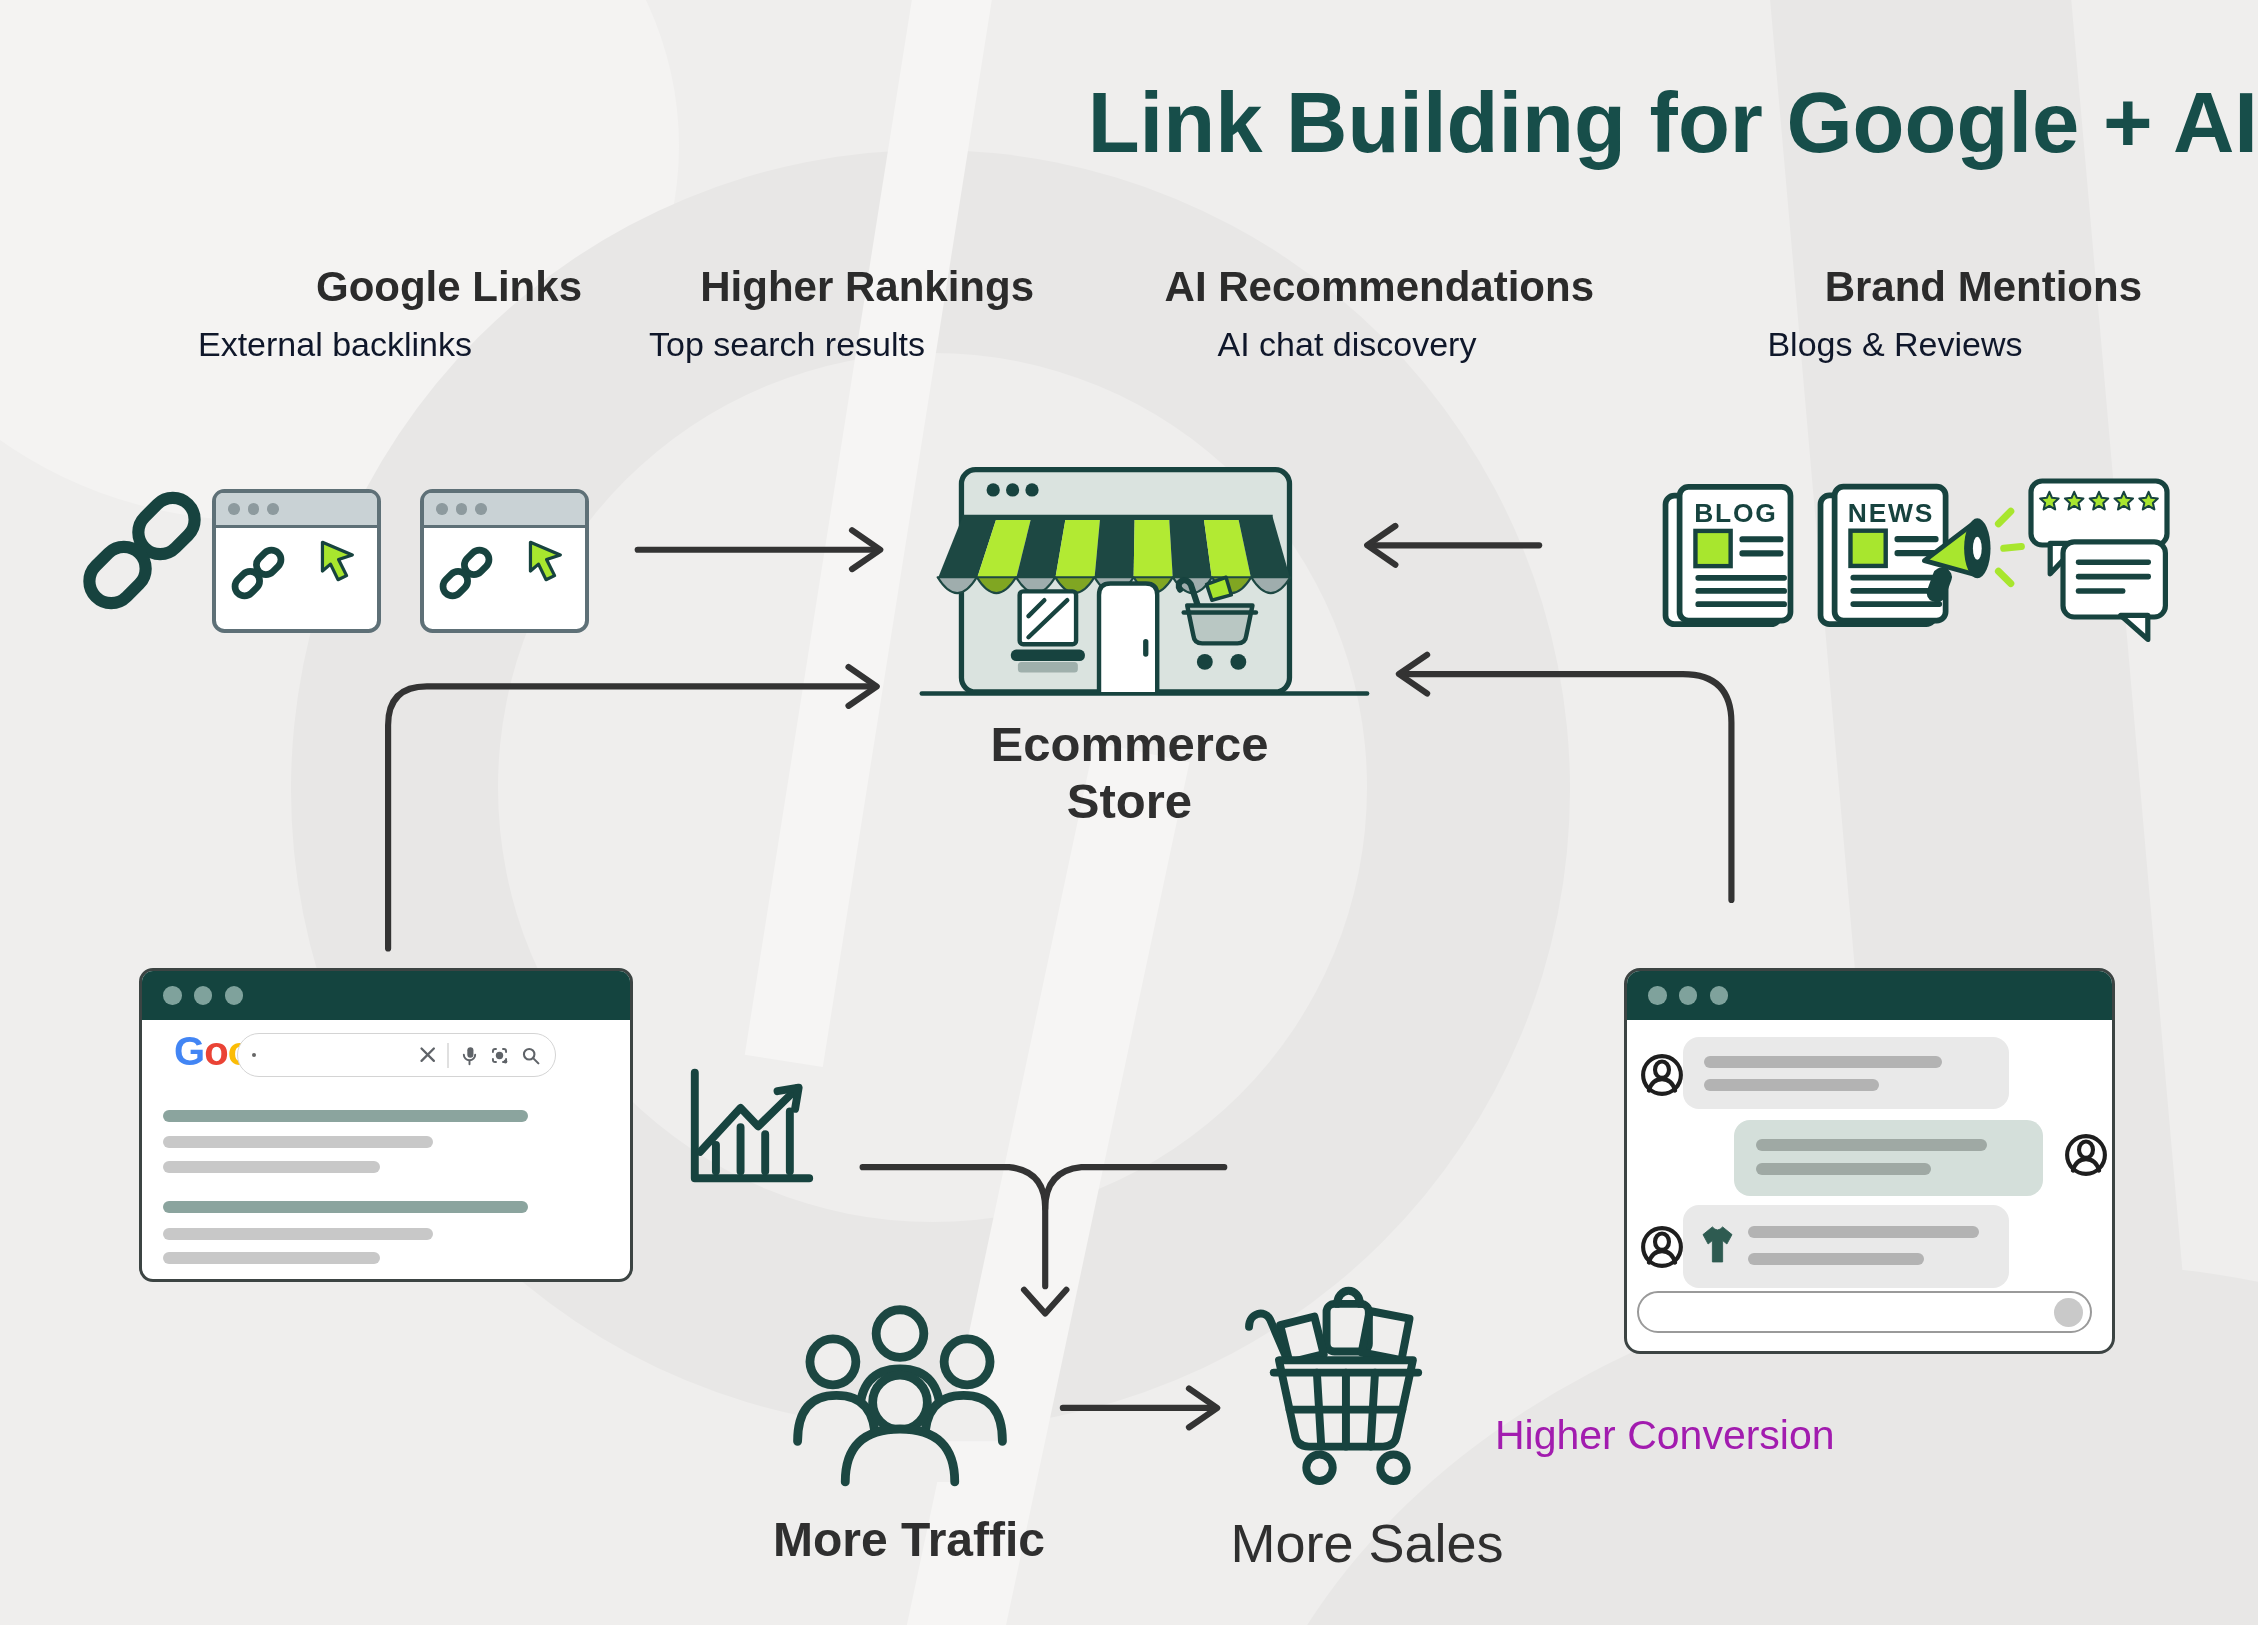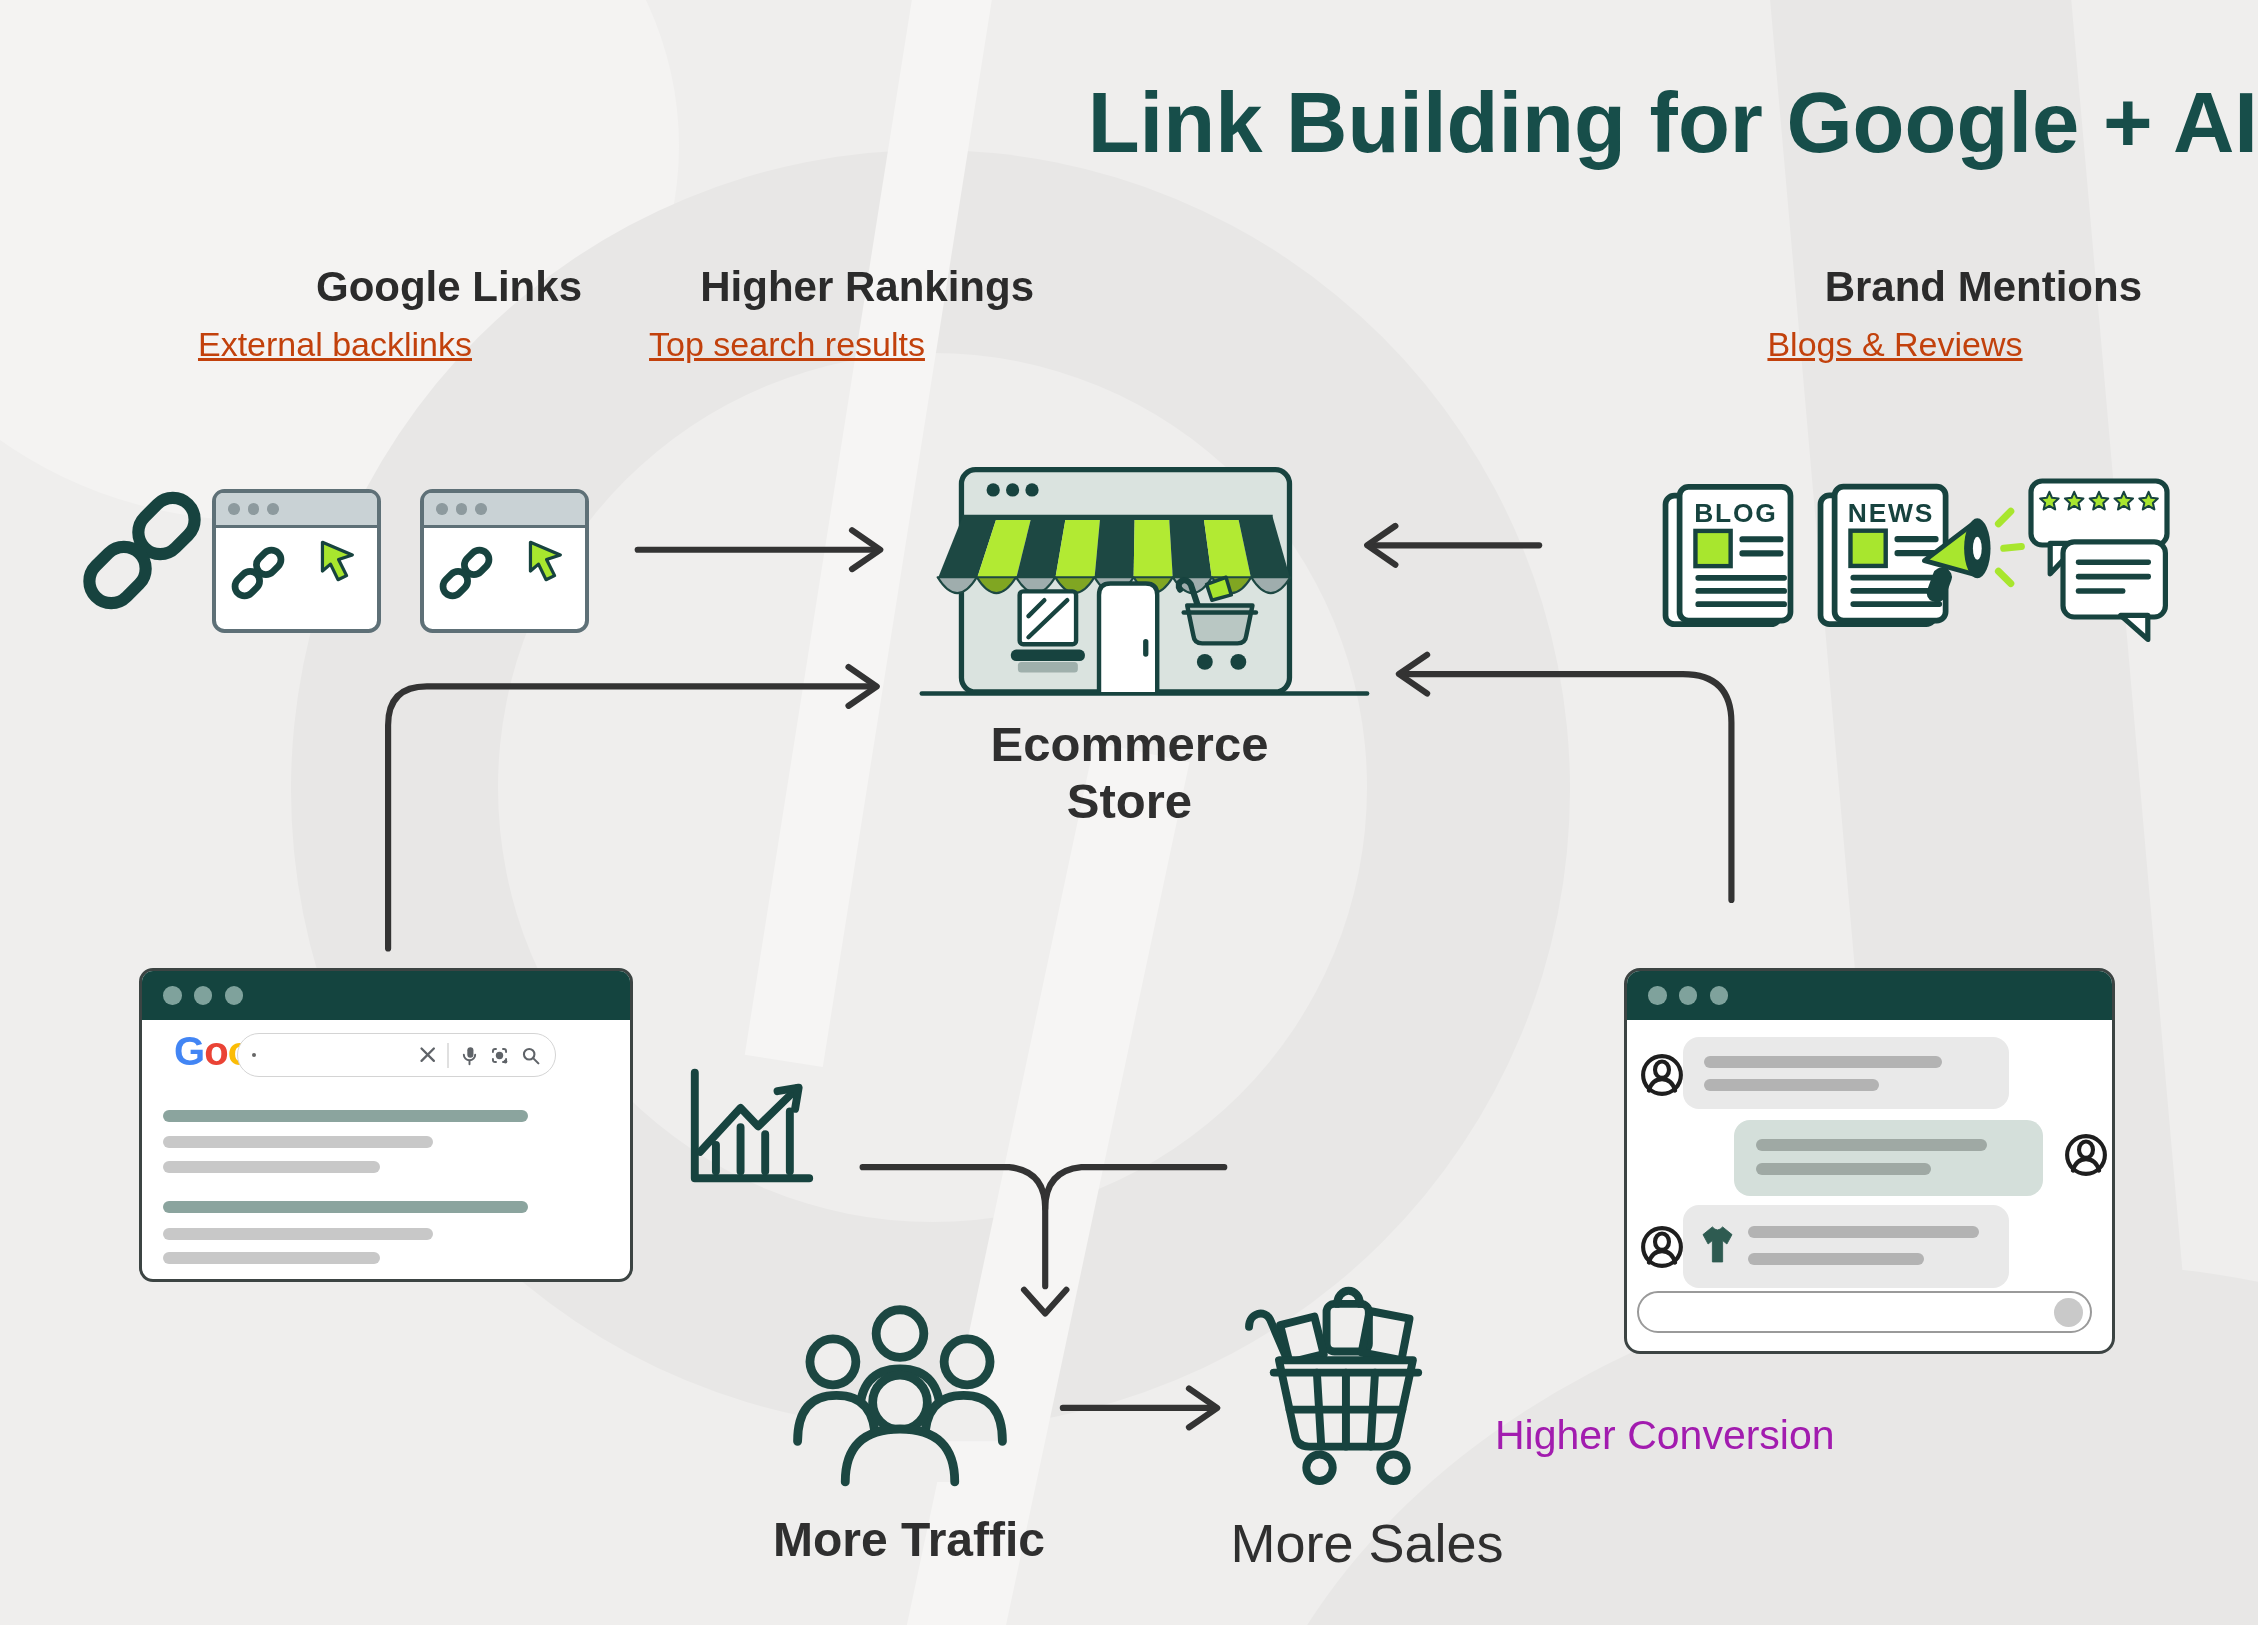--- a/index.html
+++ b/index.html
@@ -15,21 +15,21 @@
   .bg-topleft{left:-159px;top:-229px;width:838px;height:750px;border-radius:50%;background:#f4f3f2;}
   .bg-streak1{left:834px;top:-79px;width:79px;height:1147px;background:#f6f5f4;transform:rotate(9deg);}
   .bg-streak2{left:988px;top:741px;width:97px;height:1015px;background:#f6f5f4;transform:rotate(12deg);}
   .z1{z-index:1;}
   
   .title-heading{left:0;top:74px;width:2258px;text-align:right;font-size:85px;font-weight:800;
                  color:#174e4a;letter-spacing:0px;}
   .col{top:263px;width:494px;text-align:center;}
   .col-1{left:88px;} .col-2{left:540px;} .col-3{left:1100px;} .col-4{left:1648px;}
   .col-title{font-size:42px;font-weight:800;color:#2b2b2b;text-align:right;}
-  .col-sub{font-size:34px;font-weight:400;color:#c2410c;margin-top:14px;text-decoration:underline;}
+  .col-sub{font-size:34px;font-weight:400;color:#0f172a;margin-top:14px;}
   
   svg.connectors{left:0;top:0;pointer-events:none;}
   .conn{stroke:#333333;stroke-width:7;fill:none;stroke-linecap:round;stroke-linejoin:round;}
   .groundline{stroke:#17433f;stroke-width:5;stroke-linecap:round;}
   
   .mini-window{width:161px;height:136px;border:4.4px solid #5e7077;border-radius:12.4px;background:#ffffff;}
   .win-1{left:212px;top:489px;} .win-2{left:420px;top:489px;}
   .mini-bar{height:32px;background:#c9d2d5;border-bottom:3.5px solid #5e7077;border-radius:7px 7px 0 0;
             display:flex;align-items:center;gap:8px;padding-left:12.4px;}
   .mini-dot{width:11.5px;height:11.5px;border-radius:50%;background:#8d9a9e;}
@@ -112,20 +112,24 @@
   <div class="abs z1 title-heading">Link Building for Google + AI</div>
 
   <div class="abs z1 col col-1">
     <div class="col-title">Google Links</div>
     <div class="col-sub">External backlinks</div>
   </div>
   <div class="abs z1 col col-2">
     <div class="col-title">Higher Rankings</div>
     <div class="col-sub">Top search results</div>
   </div>
+  <div class="abs z1 col col-3">
+    <div class="col-title">AI Recommendations</div>
+    <div class="col-sub">AI chat discovery</div>
+  </div>
   <div class="abs z1 col col-4">
     <div class="col-title">Brand Mentions</div>
     <div class="col-sub">Blogs &amp; Reviews</div>
   </div>
 
   <svg class="abs z1 connectors" width="2258" height="1626" viewBox="0 0 2560 1843">
     <g>
       <path class="conn" d="M723 623 H994"></path>
         <path class="conn" d="M966 601 L998 623 L966 645"></path>
     </g>

